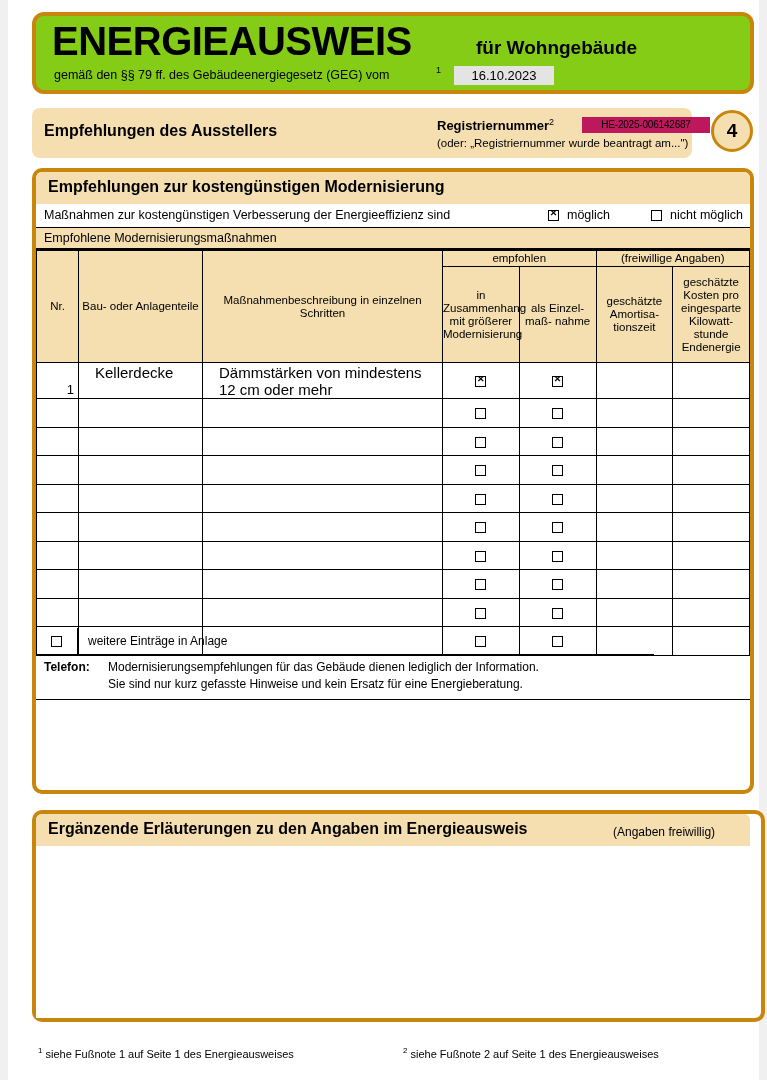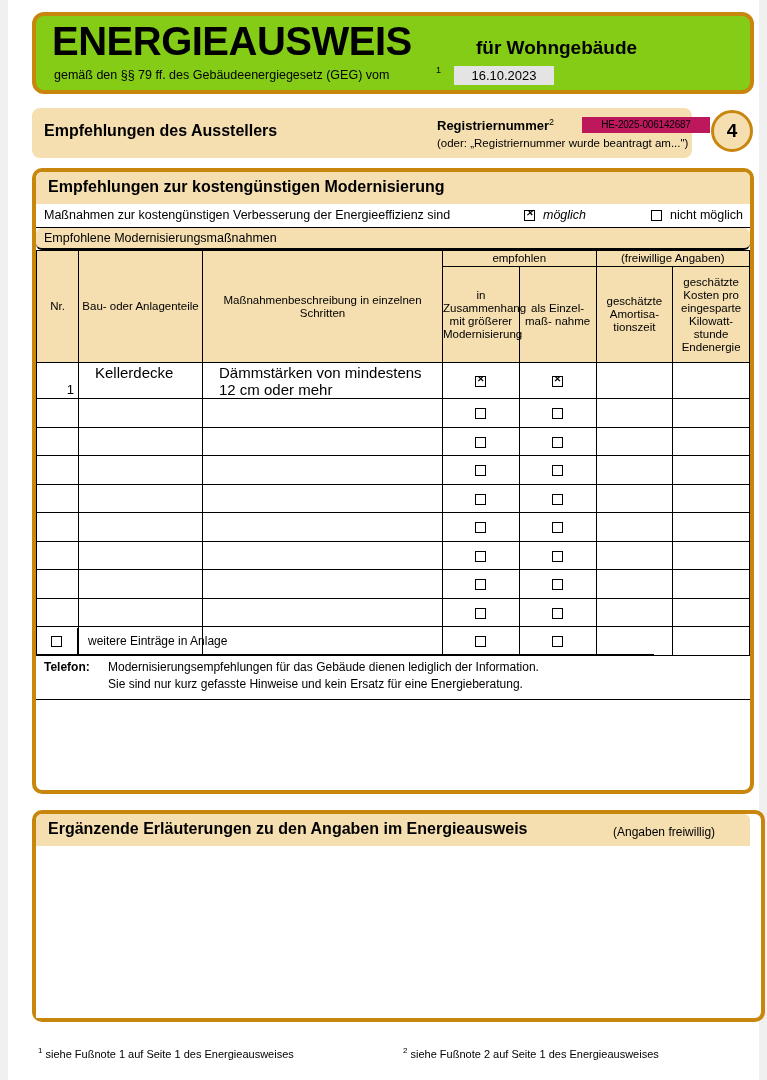--- a/index.html
+++ b/index.html
@@ -223,21 +223,20 @@
 
   .subhead-row {
     position: absolute;
     left: 0px;
     top: 56px;
     width: 714px;
     height: 22px;
     background: #f5dfb0;
     border-bottom: 2px solid #000;
     box-sizing: border-box;
-    border-radius: 6px;
   }
   .subhead-row span {
     position: absolute;
     left: 8px;
     top: 3px;
     font-size: 12.5px;
     white-space: nowrap;
   }
 
   
@@ -487,21 +486,21 @@
   <div class="page-badge">4</div>
 
   <div class="main-panel">
 
     <div class="panel-title">
       <span>Empfehlungen zur kostengünstigen Modernisierung</span>
     </div>
 
     <div class="poss-row">
       <div class="poss-text">Maßnahmen zur kostengünstigen Verbesserung der Energieeffizienz sind</div>
-      <div class="poss-opt" style="left:488px;font-style:italic;">
+      <div class="poss-opt" style="left:512px;">
         <span class="cb checked"></span><span>möglich</span>
       </div>
       <div class="poss-opt" style="left:615px;">
         <span class="cb"></span><span>nicht möglich</span>
       </div>
     </div>
 
     <div class="subhead-row">
       <span>Empfohlene Modernisierungsmaßnahmen</span>
     </div>

